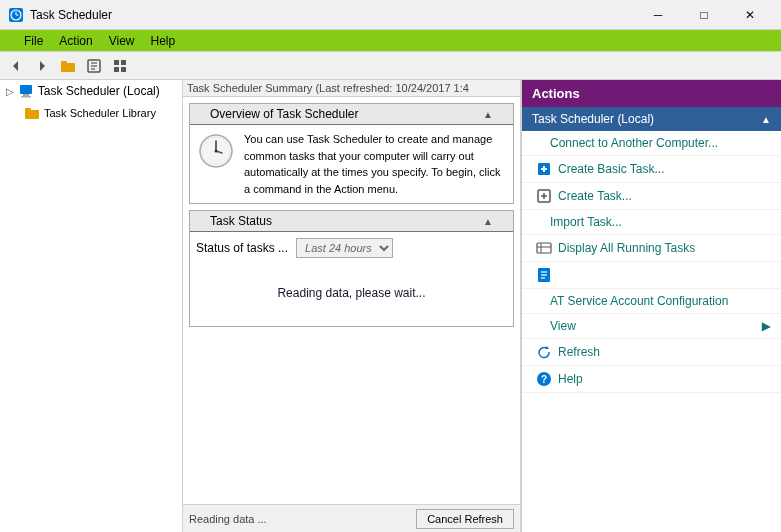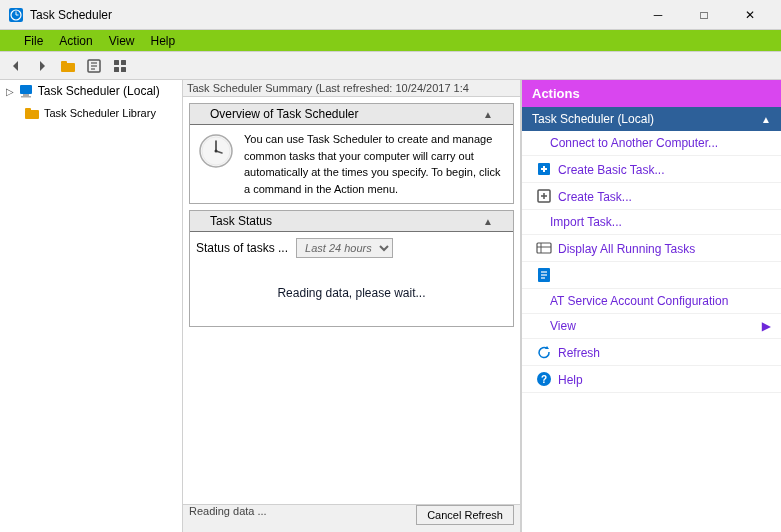--- a/index.html
+++ b/index.html
@@ -210,21 +210,21 @@
       text-align: center;
       padding: 20px 0;
     }
 
     
     .bottom-bar {
       height: 28px;
       background: #f0f0f0;
       border-top: 1px solid #d0d0d0;
       display: flex;
-      align-items: flex-start;
+      align-items: center;
       justify-content: space-between;
       padding: 0 6px;
       font-size: 11px;
       color: #444;
     }
     .cancel-btn {
       padding: 3px 10px;
       border: 1px solid #aaa;
       background: #f0f0f0;
       cursor: pointer;
@@ -233,44 +233,44 @@
 
     
     .actions-panel {
       width: 260px;
       min-width: 260px;
       background: #fff;
       overflow-y: auto;
       border-left: 1px solid #d0d0d0;
     }
     .actions-header {
-      background: #d946ef;
+      background: #701a75;
       color: #fff;
       padding: 6px 10px;
       font-size: 13px;
       font-weight: bold;
     }
     .actions-group-header {
       background: #2d6099;
       color: #fff;
       padding: 5px 10px;
       font-size: 12px;
       display: flex;
       align-items: center;
       justify-content: space-between;
       cursor: pointer;
     }
     .actions-group-header .arrow { font-size: 10px; }
     .action-item {
       display: flex;
-      align-items: flex-end;
+      align-items: center;
       padding: 5px 10px 5px 14px;
       font-size: 12px;
       cursor: pointer;
-      color: #6d28d9;
+      color: #0f766e;
       gap: 6px;
       border-bottom: 1px solid #f0f0f0;
     }
     .action-item .action-icon {
       width: 16px;
       height: 16px;
       display: flex;
       align-items: center;
       justify-content: center;
       font-size: 12px;

